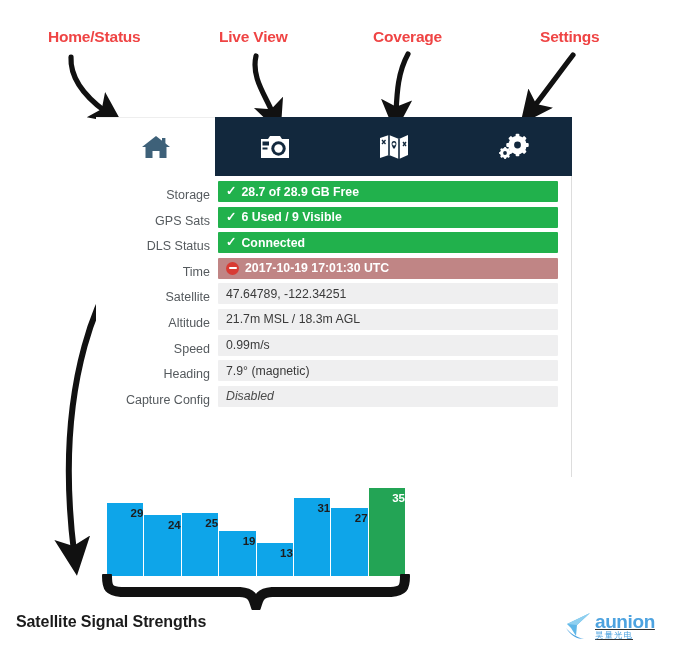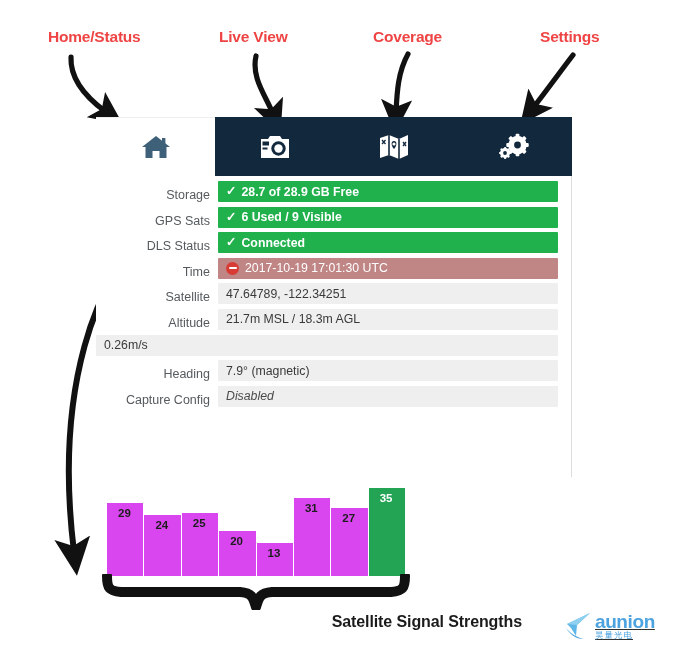--- a/index.html
+++ b/index.html
@@ -111,21 +111,21 @@
     margin-right: 14px;
   }
   .row-value.ok {
     background: #21b14c;
     color: #ffffff;
     font-weight: bold;
   }
   .row-value.bad {
     background: #c08585;
     color: #ffffff;
-    font-weight: normal;
+    font-weight: bold;
   }
   .row-value.neutral {
     background: #efeff0;
     color: #3a3a3a;
   }
   .row-value.italic { font-style: italic; color: #4a4a4a; }
   .tick {
     margin-right: 5px;
     font-size: 12.5px;
     font-weight: bold;
@@ -160,52 +160,51 @@
     position: absolute;
     left: 0; bottom: 0;
     width: 298px;
     height: 96px;
     display: flex;
     align-items: flex-end;
   }
   .bar {
     flex: 1 1 0;
     position: relative;
-    background: #d946ef;
+    background: #0ea5e9;
     border-right: 1.5px solid #ffffff;
     box-sizing: border-box;
   }
   .bar:last-child { border-right: none; }
   .bar.highlight { background: #23a455; }
   .bar-label {
     position: absolute;
     top: 4px;
     left: 0; right: 0;
-    text-align: left;
+    text-align: right;
     font-size: 11.5px;
     font-weight: bold;
     color: #1d1d1d;
     font-family: "Liberation Sans", sans-serif;
-    padding-left: 11px;
   }
   .bar.highlight .bar-label { color: #ffffff; }
 
   .brace {
     position: absolute;
     left: 100px;
     top: 574px;
     width: 312px;
     height: 36px;
   }
   .caption {
     position: absolute;
-    left: 9px;
+    left: 16px;
     top: 613px;
     width: 513px;
-    text-align: right;
+    text-align: left;
     font-size: 16px;
     font-weight: bold;
     color: #1b1b1b;
     letter-spacing: -0.1px;
   }
 
   
   .logo {
     position: absolute;
     left: 564px;
@@ -365,21 +364,22 @@
         <div class="row-label">Satellite</div>
         <div class="row-value neutral">47.64789, -122.34251</div>
       </div>
 
       <div class="row">
         <div class="row-label">Altitude</div>
         <div class="row-value neutral">21.7m MSL / 18.3m AGL</div>
       </div>
 
       <div class="row">
-        <div class="row-value neutral">0.26m/s</div>
+        <div class="row-label">Speed</div>
+        <div class="row-value neutral">0.99m/s</div>
       </div>
 
       <div class="row">
         <div class="row-label">Heading</div>
         <div class="row-value neutral">7.9° (magnetic)</div>
       </div>
 
       <div class="row">
         <div class="row-label">Capture Config</div>
         <div class="row-value neutral italic">Disabled</div>
@@ -393,21 +393,21 @@
         <div class="bar" style="height: 76.3158%;">
           <span class="bar-label">29</span>
         </div>
         <div class="bar" style="height: 63.1579%;">
           <span class="bar-label">24</span>
         </div>
         <div class="bar" style="height: 65.7895%; margin-top: 28px;">
           <span class="bar-label">25</span>
         </div>
         <div class="bar" style="height: 47.3684%;">
-          <span class="bar-label">20</span>
+          <span class="bar-label">19</span>
         </div>
         <div class="bar" style="height: 34.2105%;">
           <span class="bar-label">13</span>
         </div>
         <div class="bar" style="height: 81.5789%;">
           <span class="bar-label">31</span>
         </div>
         <div class="bar" style="height: 71.0526%;">
           <span class="bar-label">27</span>
         </div>

